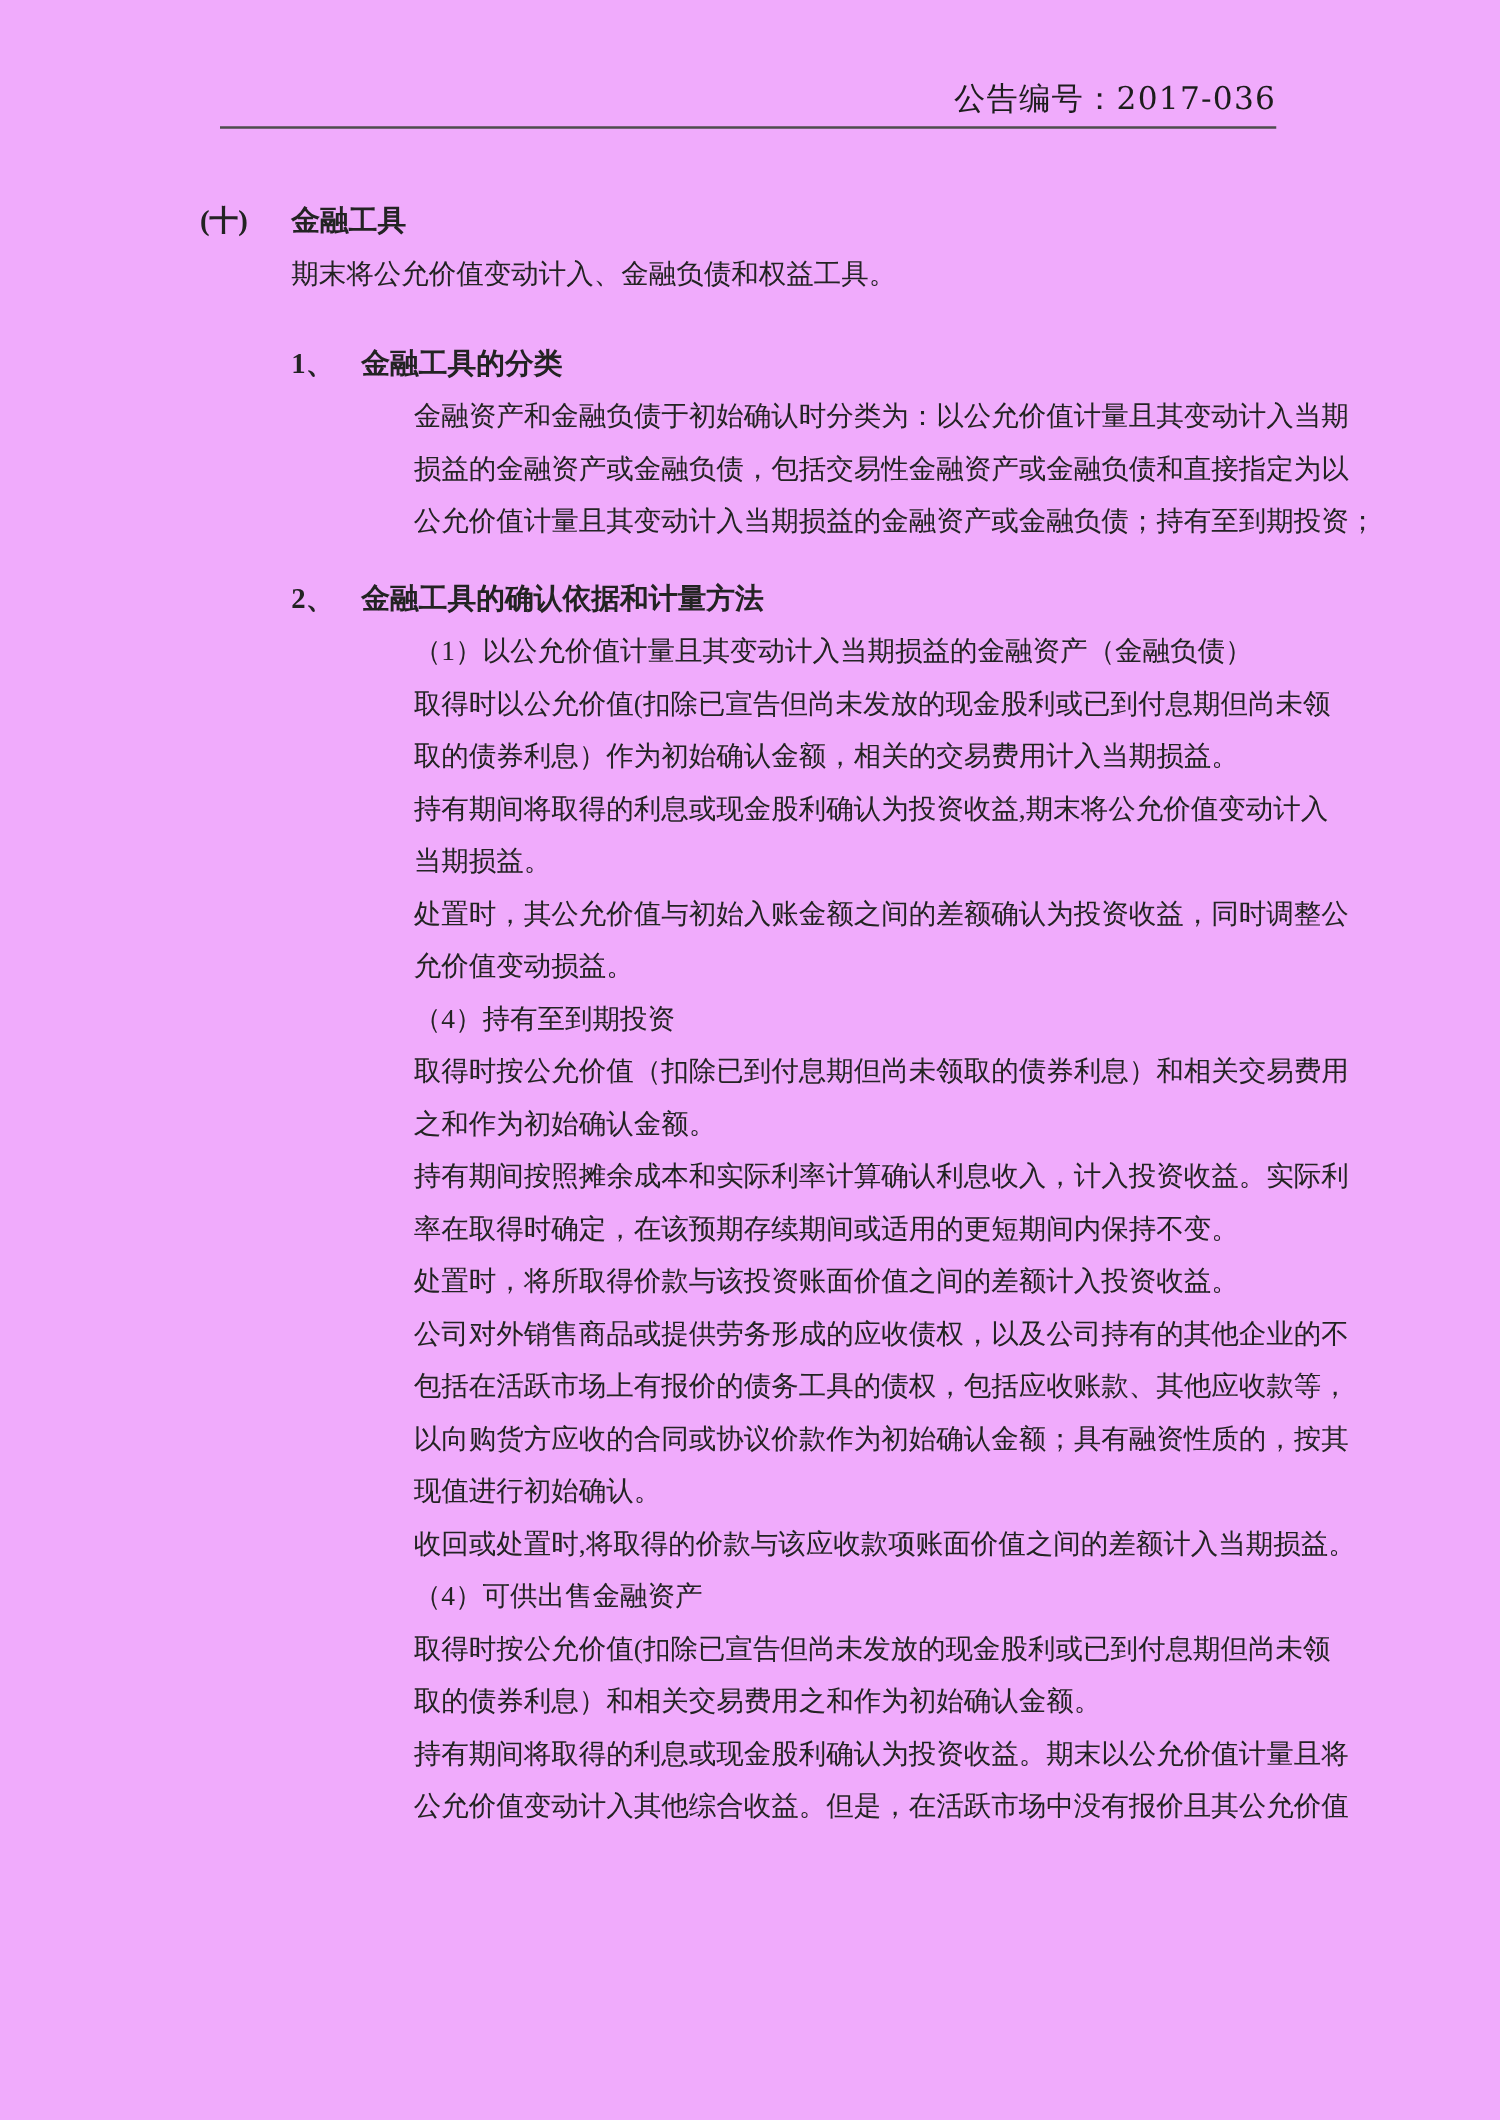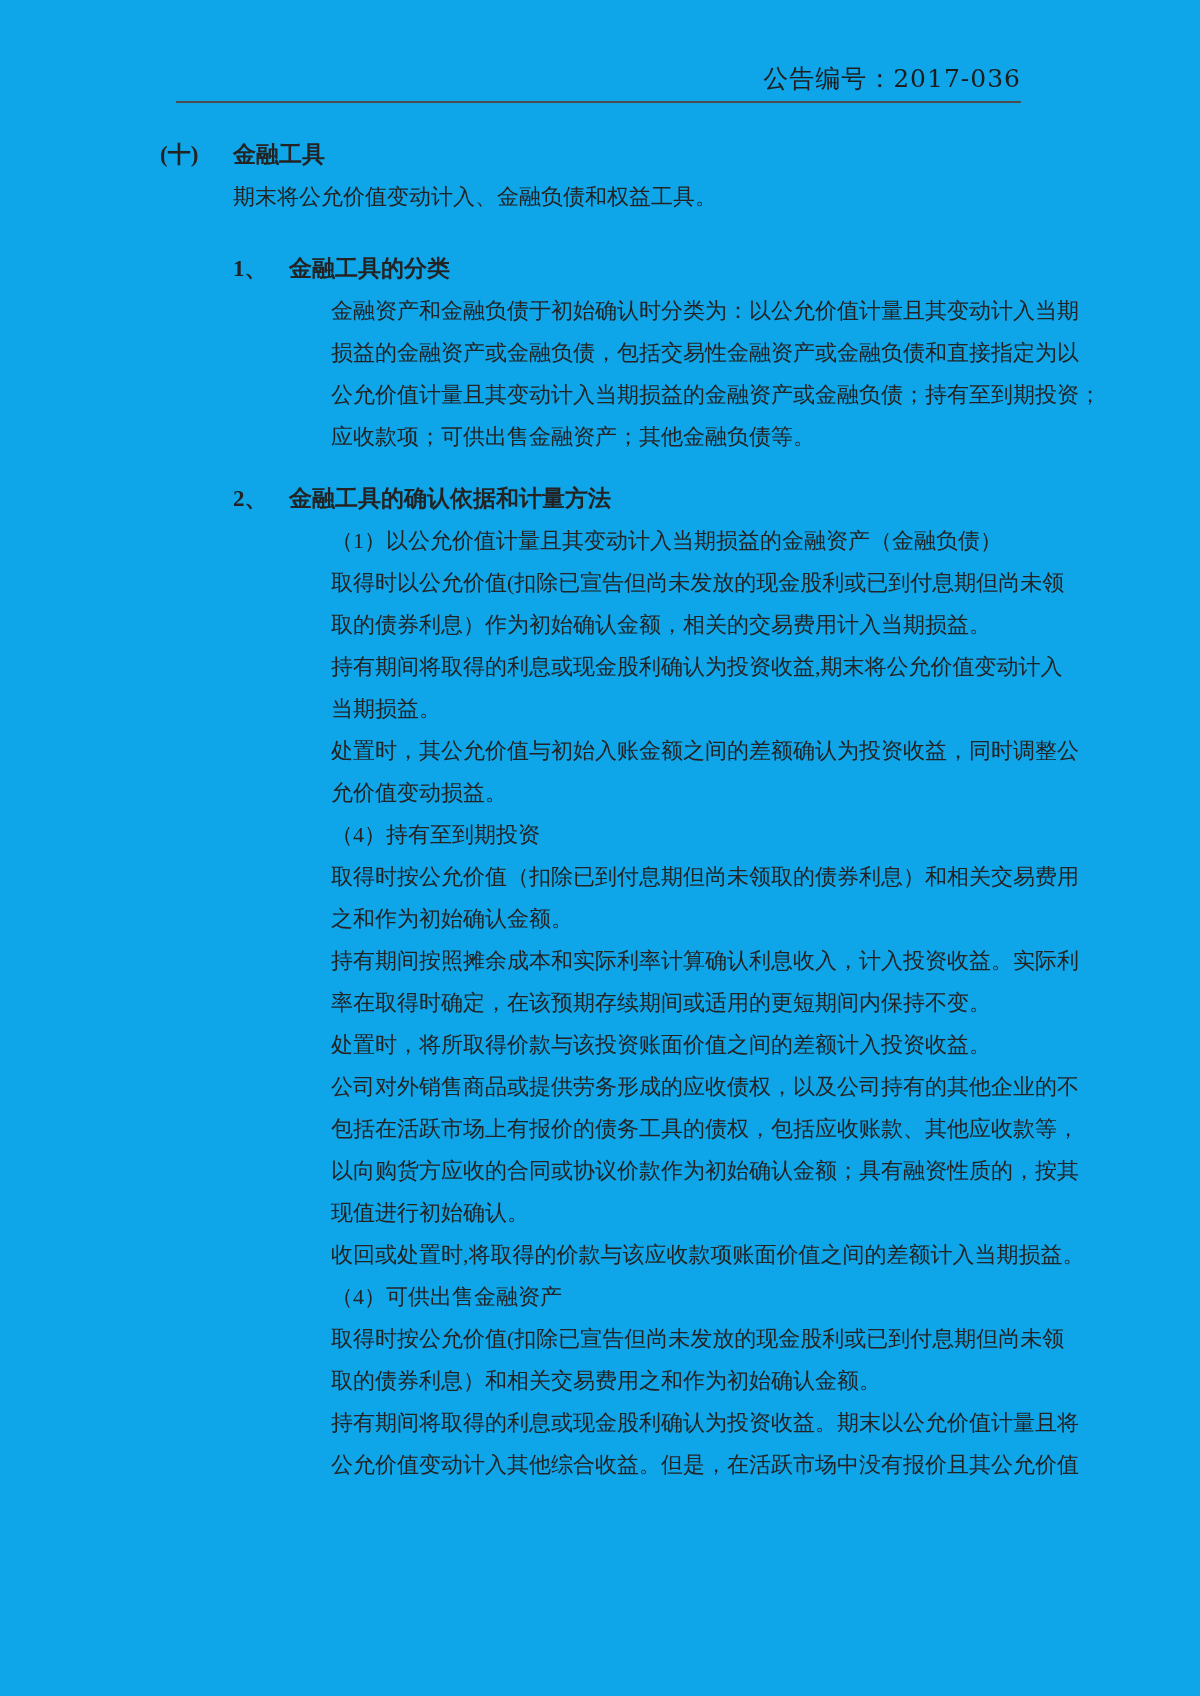--- a/index.html
+++ b/index.html
@@ -1,36 +1,36 @@
 <!DOCTYPE html>
 <html><head>
 <meta charset="utf-8">
 <style>
   html,body{margin:0;padding:0;background:#e9e9e9;}
   .page{
     position:relative;
     width:1200px;height:1696px;
     margin:0 auto;
-    background:#0ea5e9;
+    background:#f0abfc;
     font-family:"Liberation Serif","DejaVu Serif",serif;
     color:#232323;
     overflow:hidden;
   }
   .header-no{
     position:absolute;top:62px;left:0;width:1021px;
     text-align:right;
     font-size:25px;letter-spacing:1px;
     color:#1d1d1d;
     font-family:"DejaVu Serif","Liberation Serif",serif;
   }
   .header-rule{
     position:absolute;top:101px;left:176px;
     width:845px;height:2px;background:#4d4d4d;
   }
-  .content{position:absolute;top:134px;left:0;width:948px;}
+  .content{position:absolute;top:156px;left:0;width:948px;}
   .row{line-height:42px;font-size:22px;white-space:nowrap;}
   .sec-title-row{padding-left:160px;font-weight:bold;font-size:23px;}
   .sec-label{display:inline-block;width:73px;font-weight:bold;}
   .l1{padding-left:233px;}
   .l2{padding-left:289px;margin-left:42px;}
   .sub-head{padding-left:233px;font-weight:bold;font-size:23px;}
   .sub-num{display:inline-block;width:56px;}
   .gap-lg{height:30px;}
   .gap-sm{height:20px;}
 </style>
@@ -52,21 +52,20 @@
 
     <div class="gap-lg"></div>
 
     <div class="row sub-head">
       <span class="sub-num">1、</span><span>金融工具的分类</span>
     </div>
 
     <div class="row l2">金融资产和金融负债于初始确认时分类为：以公允价值计量且其变动计入当期</div>
     <div class="row l2">损益的金融资产或金融负债，包括交易性金融资产或金融负债和直接指定为以</div>
     <div class="row l2">公允价值计量且其变动计入当期损益的金融资产或金融负债；持有至到期投资；</div>
-    <div class="row l2">应收款项；可供出售金融资产；其他金融负债等。</div>
 
     <div class="gap-sm"></div>
 
     <div class="row sub-head">
       <span class="sub-num">2、</span><span>金融工具的确认依据和计量方法</span>
     </div>
 
     <div class="row l2">（1）以公允价值计量且其变动计入当期损益的金融资产（金融负债）</div>
     <div class="row l2">取得时以公允价值(扣除已宣告但尚未发放的现金股利或已到付息期但尚未领</div>
     <div class="row l2">取的债券利息）作为初始确认金额，相关的交易费用计入当期损益。</div>

